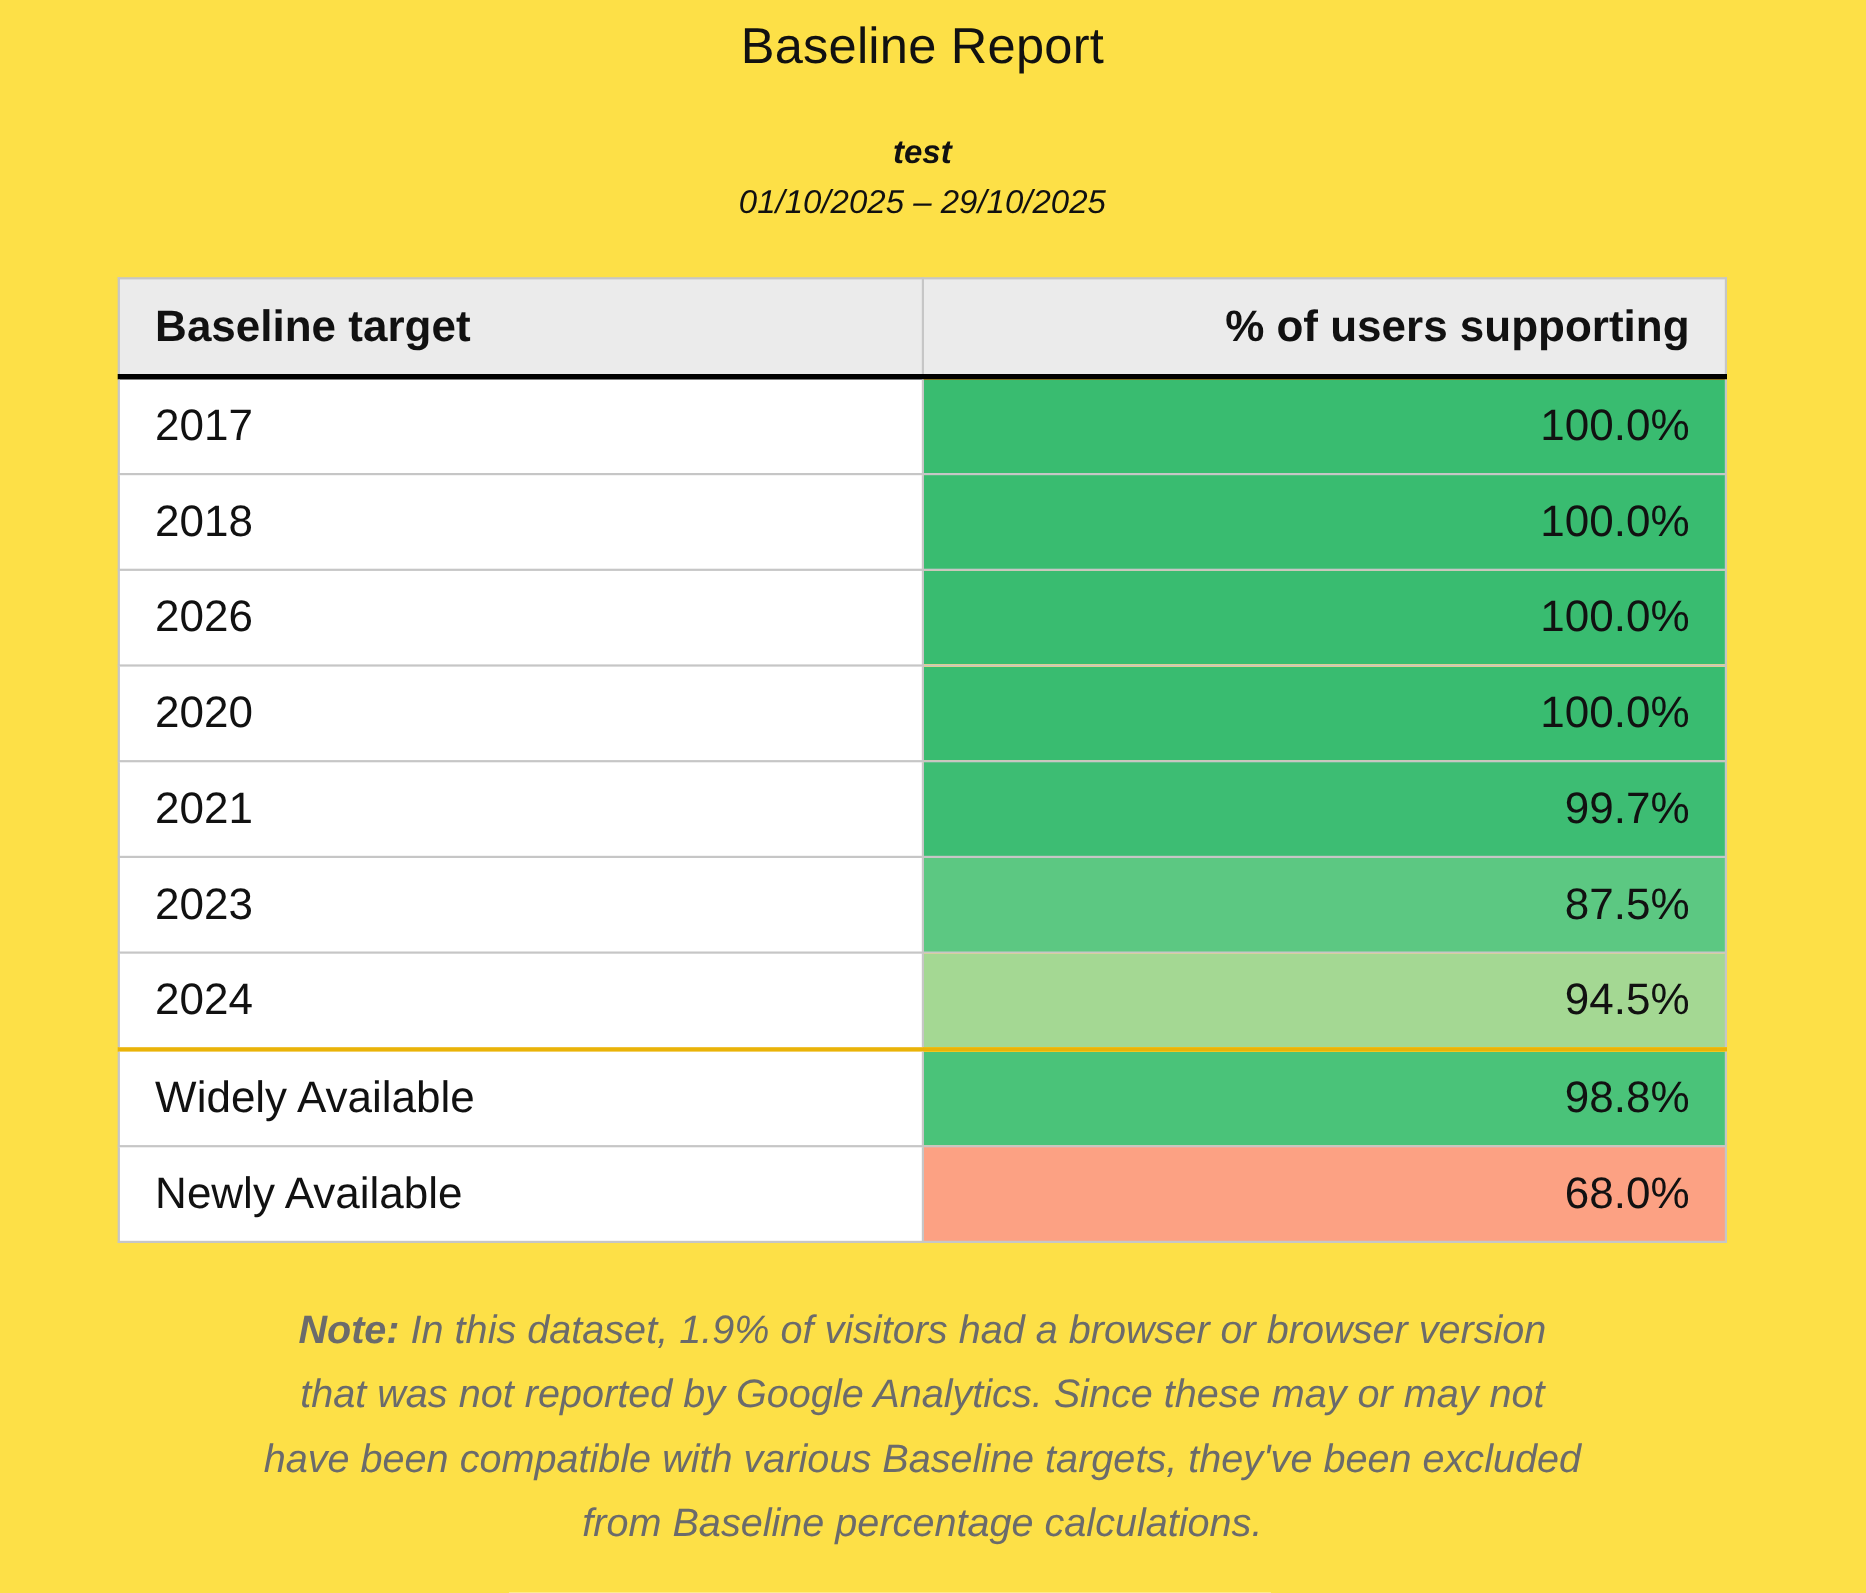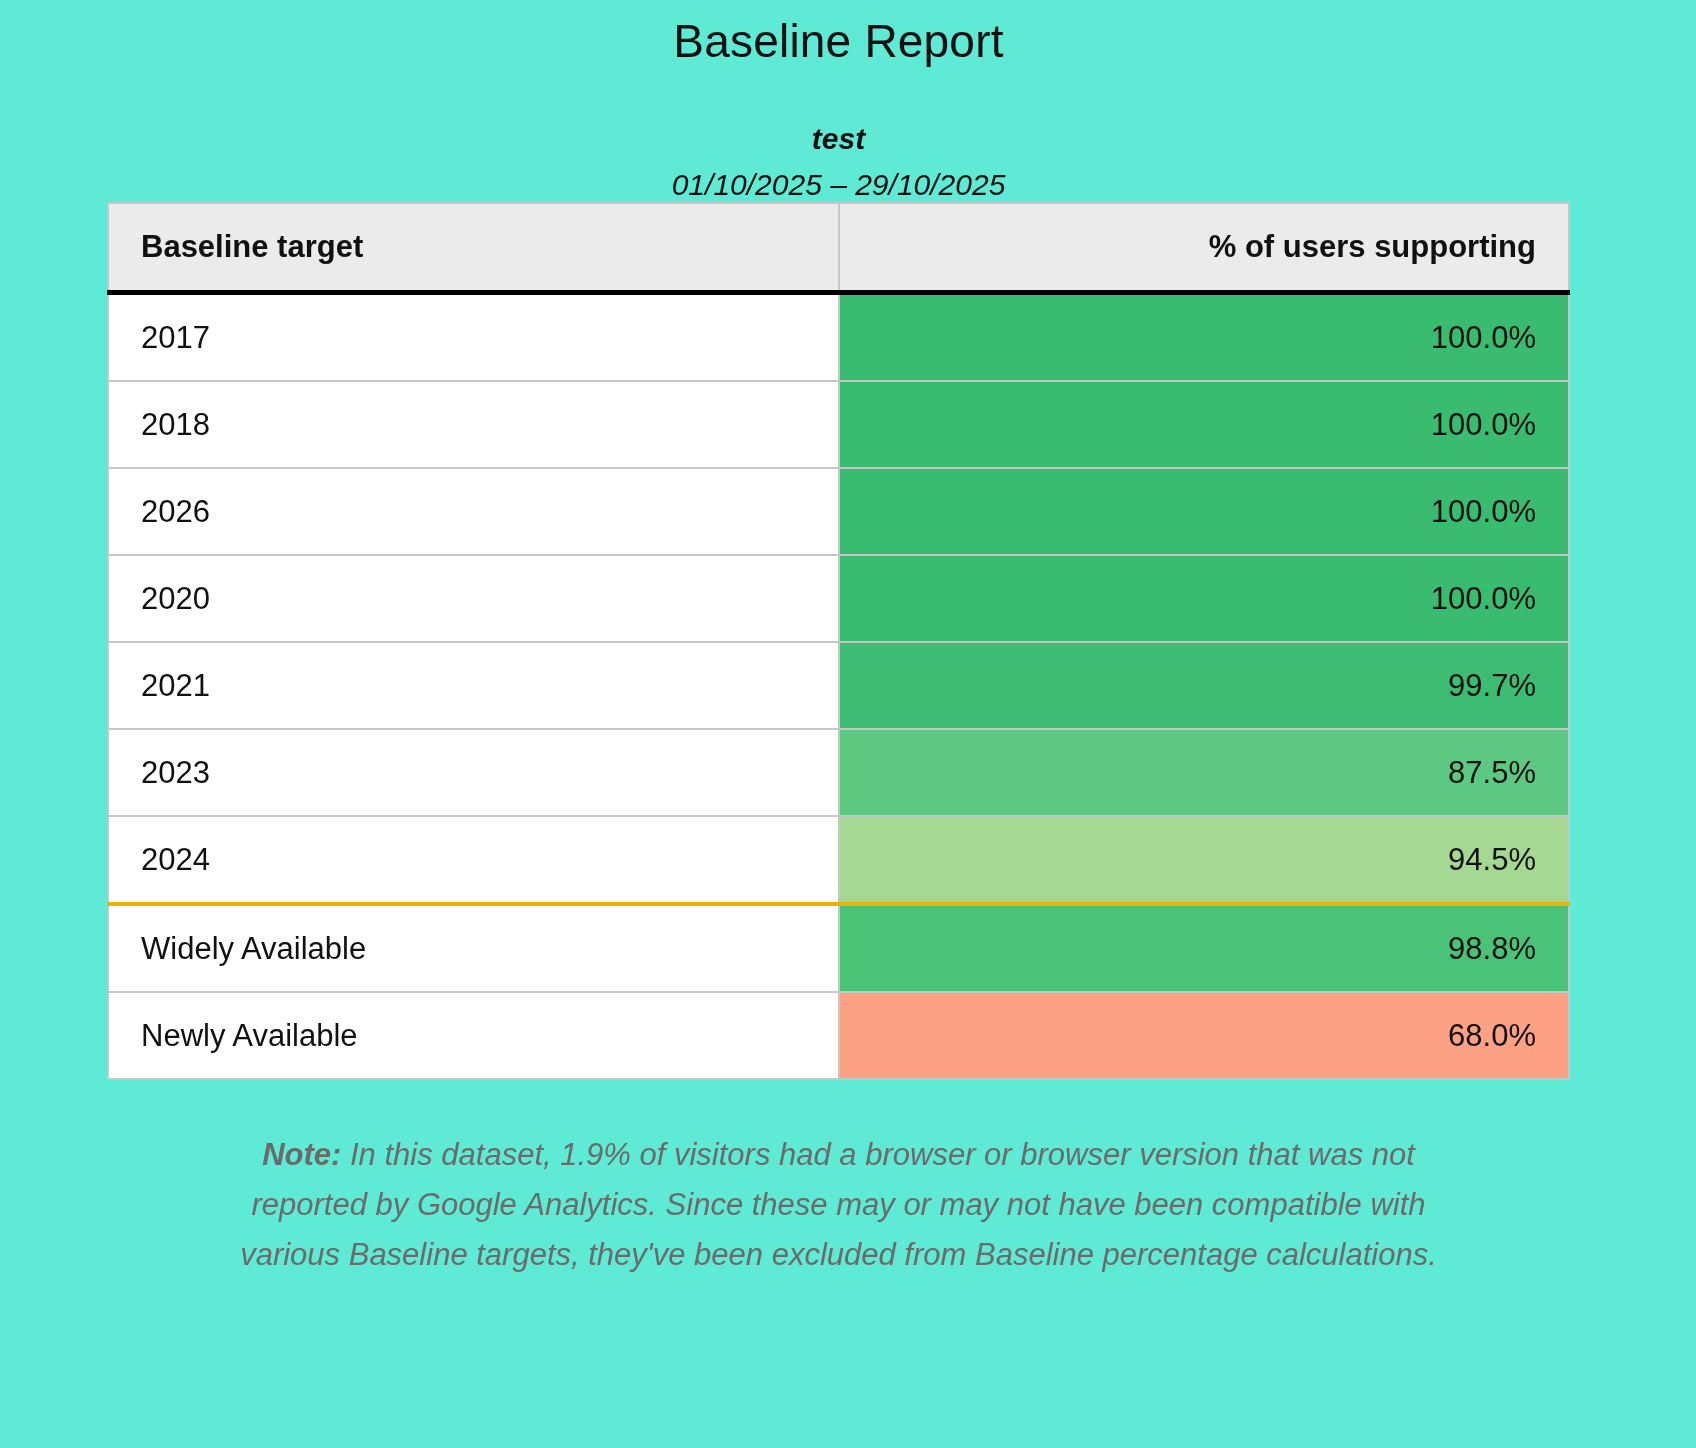--- a/index.html
+++ b/index.html
@@ -5,21 +5,21 @@
   html, body {
     margin: 0;
     padding: 0;
     background: #ffffff;
     font-family: "Liberation Sans", "DejaVu Sans", sans-serif;
     color: #111111;
   }
   .page {
     width: 1696px;
     height: 1448px;
-    background: #5eead4;
+    background: #fde047;
     overflow: hidden;
   }
   .wrapper {
     width: 1463px;
     margin-left: 107px;
   }
   .title {
     margin: 14px 0 0 0;
     font-size: 46px;
     font-weight: 400;
@@ -37,23 +37,24 @@
   }
   .daterange {
     margin: 12px 0 0 0;
     font-size: 30px;
     font-weight: 400;
     font-style: italic;
     text-align: center;
     color: #111111;
   }
   table.baseline {
+    margin-top: 50px;
     width: 100%;
     border-collapse: collapse;
-    font-size: 31px;
+    font-size: 40px;
     table-layout: fixed;
   }
   table.baseline th, table.baseline td {
     padding: 0 32px;
     border: 2px solid #c6c6c6;
     vertical-align: middle;
   }
   table.baseline th {
     height: 86px;
     background: #ebebeb;
@@ -72,21 +73,21 @@
   th.col-percent, td.cell-percent {
     text-align: right;
     width: 50%;
     background-clip: padding-box;
   }
   td.cell-target { background: #ffffff; }
   tr.divider-above td { border-top: 4px solid #eab308; }
   .note {
     margin: 50px auto 0 auto;
     max-width: 1200px;
-    font-size: 31px;
+    font-size: 36px;
     font-style: italic;
     color: #6b6b6b;
     text-align: center;
     line-height: 1.62;
   }
   .note .note-label { font-weight: 700; }
 </style>
 </head>
 <body>
 

